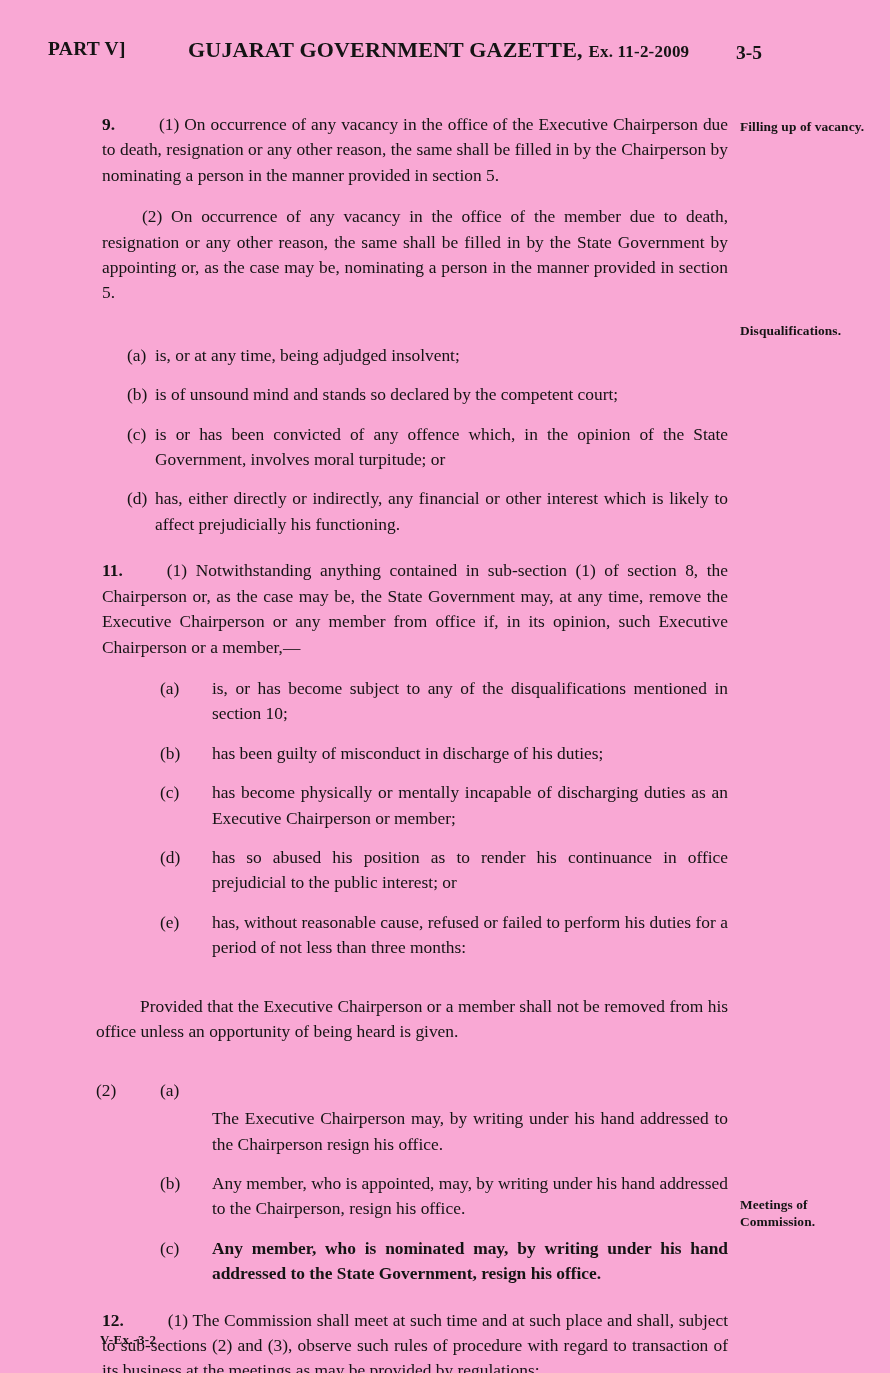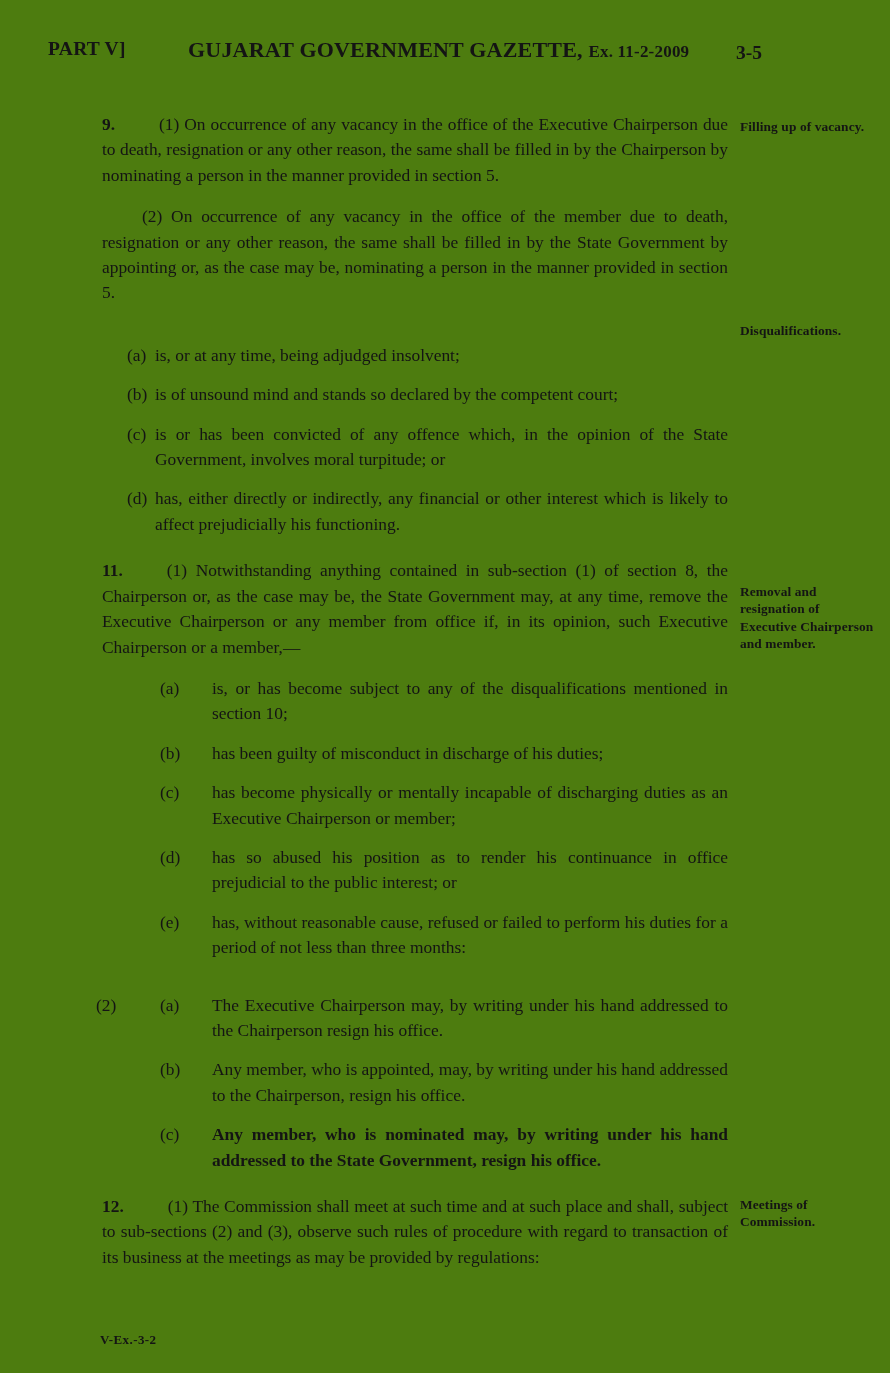--- a/index.html
+++ b/index.html
@@ -12,21 +12,21 @@
     height: 1373px;
     position: relative;
     font-family: "Liberation Serif", "DejaVu Serif", serif;
     color: #141414;
     overflow: hidden;
   }
 
   .page {
     position: absolute;
     inset: 0;
-    background: #4d7c0f;
+    background: #f9a8d4;
     padding-left: 36px;
   }
 
   
   .header {
     position: absolute;
     top: 38px;
     left: 48px;
     right: 40px;
     height: 30px;
@@ -255,29 +255,30 @@
           <span class="txt">has so abused his position as to render his continuance in office prejudicial to the public interest; or</span>
         </li>
         <li class="clause">
           <span class="mark">(e)</span>
           <span class="txt">has, without reasonable cause, refused or failed to perform his duties for a period of not less than three months:</span>
         </li>
       </ul>
 
       <div class="gap-md"></div>
 
+      <p class="proviso lastline-left"><span class="lead"></span><span>Provided that the Executive Chairperson or a member shall not be removed from his office unless an opportunity of being heard is given.</span></p>
 
       <div class="gap-md"></div>
 
       <div class="numbered-group">
         <span class="gnum">(2)</span>
         <ul class="clauses glist" style="width:568px;">
           <li class="clause">
             <span class="mark" style="width:52px;">(a)</span>
-            <span class="txt" style="width:516px;">The Executive Chairperson may, by writing under his hand addressed to the Chairperson resign his office.</span>
+            <span class="txt" style="width:516px;margin-top:28px;">The Executive Chairperson may, by writing under his hand addressed to the Chairperson resign his office.</span>
           </li>
           <li class="clause">
             <span class="mark" style="width:52px;">(b)</span>
             <span class="txt" style="width:516px;">Any member, who is appointed, may, by writing under his hand addressed to the Chairperson, resign his office.</span>
           </li>
           <li class="clause">
             <span class="mark" style="width:52px;">(c)</span>
             <span class="txt" style="width:516px;font-weight:bold;">Any member, who is nominated may, by writing under his hand addressed to the State Government, resign his office.</span>
           </li>
         </ul>
@@ -289,18 +290,17 @@
     <div>
       <p class="blk lastline-left"><span class="secnum">12.</span><span class="tab-after-num"></span><span>(1)</span>
         <span>The Commission shall meet at such time and at such place and shall, subject to sub-sections (2) and (3), observe such rules of procedure with regard to transaction of its business at the meetings as may be provided by regulations:</span></p>
 
     </div>
 
   </div>
 
   <div class="sidenote" style="top:118px;">Filling up of vacancy.</div>
   <div class="sidenote" style="top:322px;">Disqualifications.</div>
-  <div class="sidenote" style="top:583px;">Removal and resignation of Executive Chairperson and member.</div>
   <div class="sidenote" style="top:1196px;">Meetings of Commission.</div>
 
   <div class="footer">V-Ex.-3-2</div>
 
 </div>
 
 </body></html>

